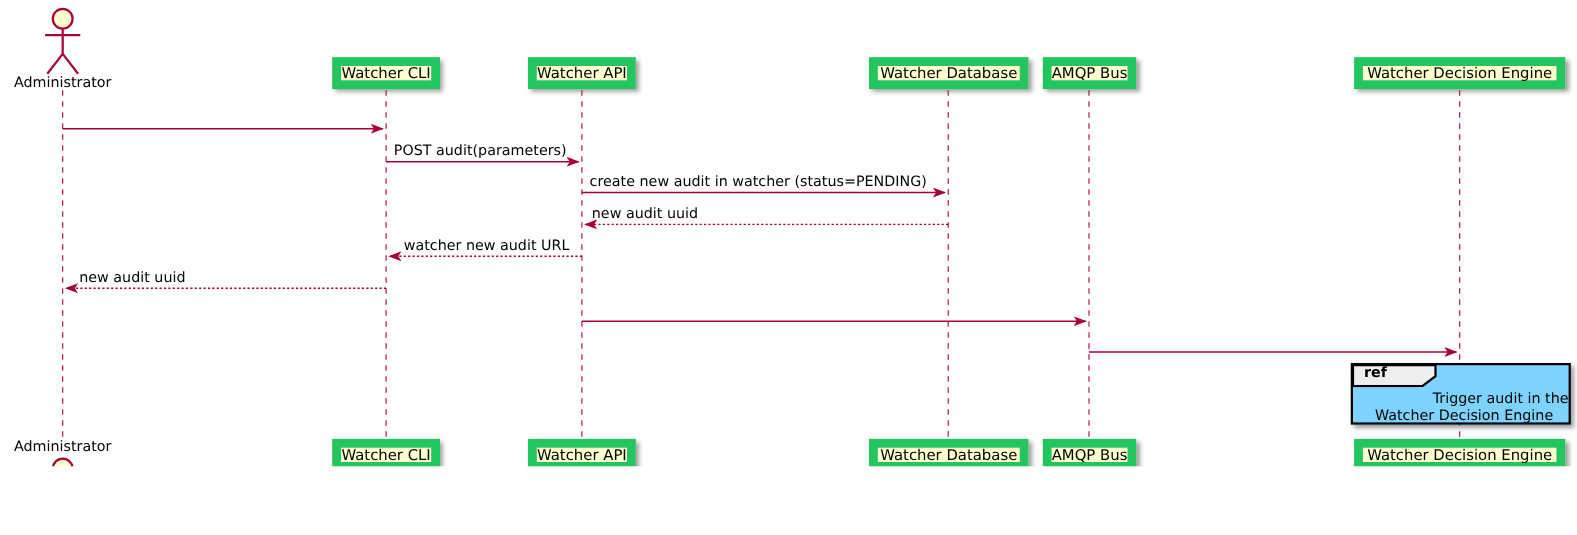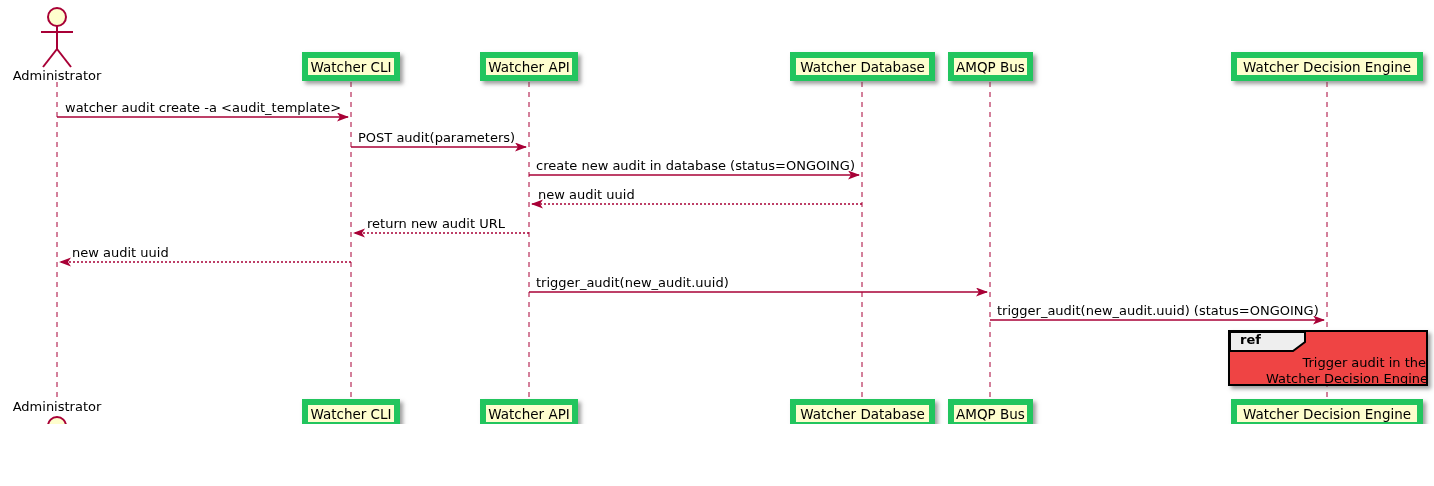--- a/index.html
+++ b/index.html
@@ -8,35 +8,35 @@
     font-family:"DejaVu Sans", sans-serif; overflow:hidden; color:#000;
   }
   #lines-layer { position:absolute; left:0; top:0; }
   .lifeline { stroke:#A80036; stroke-width:1; stroke-dasharray:5,5; }
   .msgline  { stroke:#A80036; stroke-width:1.3; fill:none; }
   .msgline.dashed { stroke-dasharray:2,2; }
   .actor circle { fill:#FEFECE; stroke:#A80036; stroke-width:2; }
   .actor line   { stroke:#A80036; stroke-width:2; }
   .participant {
     position:absolute; height:29px; box-sizing:border-box;
-    background:#FEFECE; border:6px solid #22c55e;
+    background:#FEFECE; border:8px solid #22c55e;
     box-shadow:3px 3px 4px rgba(80,80,80,0.55);
     display:flex; align-items:center; justify-content:center;
     font-size:13.5px; white-space:nowrap;
   }
   .actor-label {
     position:absolute; width:100px; text-align:center;
     font-size:13px; white-space:nowrap;
   }
   .msg {
     position:absolute; font-size:13px; white-space:nowrap; line-height:15px;
   }
   .ref-box {
-    position:absolute; box-sizing:border-box; background:#ef4444;
-    border:2px solid #000000; box-shadow:3px 3px 4px rgba(80,80,80,0.55);padding-left:16px;
+    position:absolute; box-sizing:border-box; background:#7dd3fc;
+    border:2px solid #000000; box-shadow:3px 3px 4px rgba(80,80,80,0.55);
   }
   .ref-tab { position:absolute; left:-1px; top:-1px; width:78px; height:21px; }
   .ref-tab svg { position:absolute; left:0; top:0; }
   .ref-kw {
     position:absolute; left:11px; top:1px; font-size:13px; font-weight:bold;
   }
   .ref-line {
     margin-left:20px; font-size:13px; line-height:16px; white-space:nowrap;
   }
   .ref-line.first { margin-top:23px;text-align:right; }
@@ -94,28 +94,25 @@
   <div class="participant" style="left:790px;  top:52px; width:145px;">Watcher Database</div>
   <div class="participant" style="left:948px;  top:52px; width:85px;">AMQP Bus</div>
   <div class="participant" style="left:1231px; top:52px; width:192px;">Watcher Decision Engine</div>
 
   <div class="participant" style="left:302px;  top:399px; width:98px;">Watcher CLI</div>
   <div class="participant" style="left:480px;  top:399px; width:98px;">Watcher API</div>
   <div class="participant" style="left:790px;  top:399px; width:145px;">Watcher Database</div>
   <div class="participant" style="left:948px;  top:399px; width:85px;">AMQP Bus</div>
   <div class="participant" style="left:1231px; top:399px; width:192px;">Watcher Decision Engine</div>
 
-  <div class="msg" style="left:65px;  top:100px;">watcher audit create -a &lt;audit_template&gt;</div>
   <div class="msg" style="left:358px; top:130px;text-align:right;">POST audit(parameters)</div>
-  <div class="msg" style="left:536px; top:158px;">create new audit in database (status=ONGOING)</div>
+  <div class="msg" style="left:536px; top:158px;">create new audit in watcher (status=PENDING)</div>
   <div class="msg" style="left:538px; top:187px;">new audit uuid</div>
-  <div class="msg" style="left:367px; top:216px;">return new audit URL</div>
+  <div class="msg" style="left:367px; top:216px;">watcher new audit URL</div>
   <div class="msg" style="left:72px;  top:245px;">new audit uuid</div>
-  <div class="msg" style="left:536px; top:275px;">trigger_audit(new_audit.uuid)</div>
-  <div class="msg" style="left:997px; top:303px;">trigger_audit(new_audit.uuid) (status=ONGOING)</div>
 
   <div class="ref-box" style="left:1228px; top:330px; width:200px; height:56px;">
     <div class="ref-tab">
       <svg width="78" height="21">
         <polygon points="1,1 76,1 76,11 64,20 1,20" fill="#EEEEEE" stroke="#000000" stroke-width="2"></polygon>
       </svg>
       <span class="ref-kw">ref</span>
     </div>
     <div class="ref-line first">Trigger audit in the</div>
     <div class="ref-line">Watcher Decision Engine</div>

